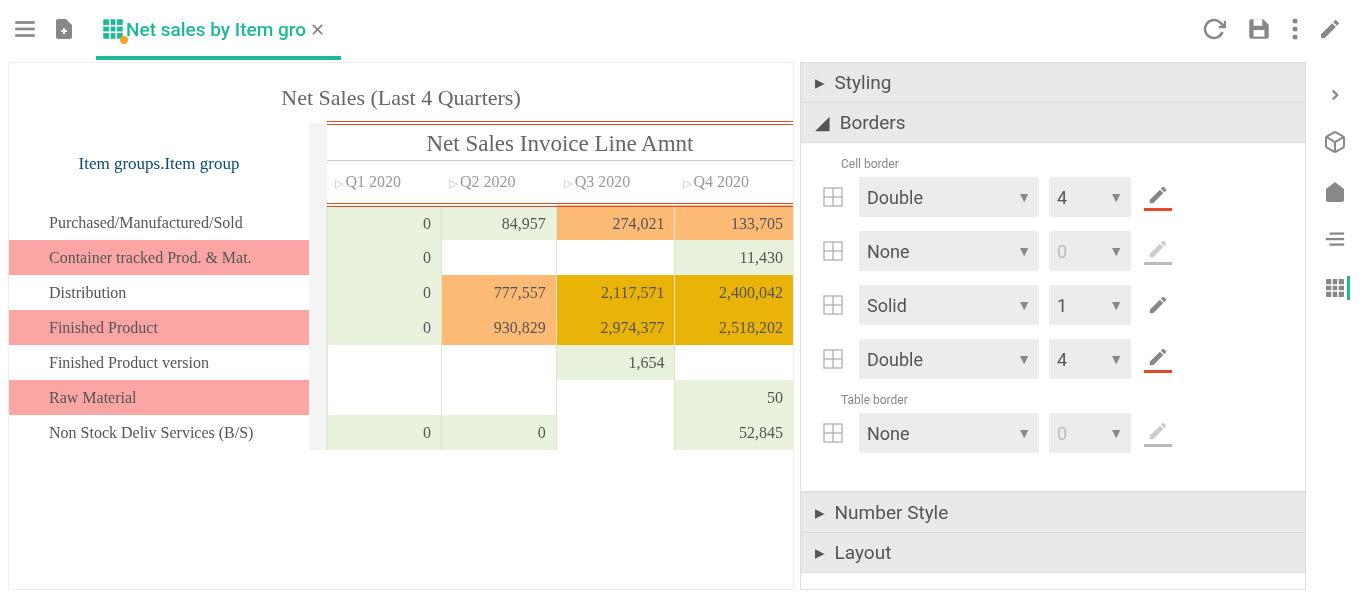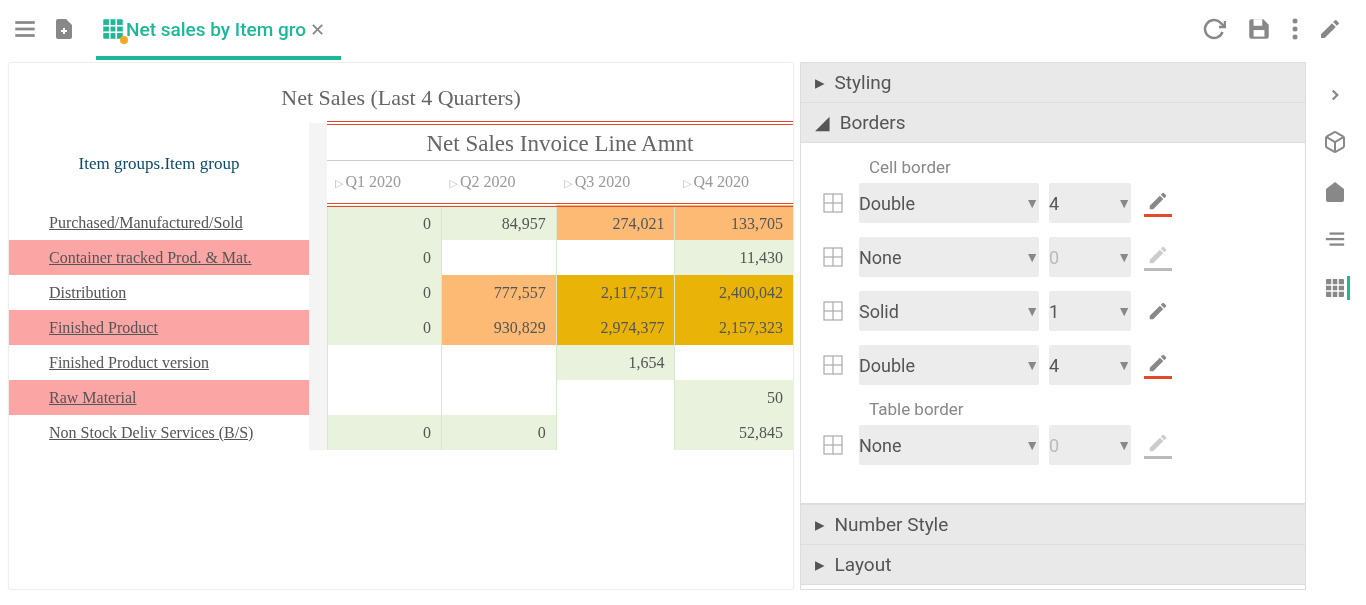--- a/index.html
+++ b/index.html
@@ -12,36 +12,36 @@
   .tab-icon { position: relative; }
   .tab-icon .dot { position: absolute; right: -2px; bottom: -2px; width: 8px; height: 8px; border-radius: 50%; background: #f5a623; }
   .close-x { color: #888; font-size: 18px; cursor: pointer; padding:0 4px;}
   .main { display: flex; height: 540px; padding: 4px 8px 8px 8px; gap: 6px; }
   .canvas { width: 786px; background: #fff; border: 1px solid #eee; border-radius: 3px; box-shadow: 0 0 2px rgba(0,0,0,.05); overflow: hidden; }
   .right-rail { width: 46px; display: flex; flex-direction: column; align-items: center; gap: 26px; padding-top: 24px; }
   .side-panel { flex: 1; display: flex; flex-direction: column; }
   .acc-head { background: #e9e9e9; border: 1px solid #ddd; padding: 8px 14px; font-size: 19px; color: #555; display: flex; align-items: center; gap: 10px; cursor: pointer; }
   .acc-head + .acc-head { border-top: none; }
   .acc-body { border: 1px solid #ddd; border-top: none; padding: 14px 20px 24px 20px; background: #fff; flex: 0 0 auto; }
-  .border-section-label { color:#888; font-size:17px; margin-left:48px; margin-bottom:6px;}
+  .border-section-label { color:#888; font-size:12px; margin-left:20px; margin-bottom:6px;}
   .border-row { display: flex; align-items: center; gap: 10px; margin-bottom: 14px; }
   .border-row .ico { width: 28px; color:#999;}
-  .select { height: 40px; background: #ececec; display: flex; align-items: center; padding: 0 0; color:#555; font-size:18px; cursor:pointer; border-radius:2px;}
+  .select { height: 40px; background: #ececec; display: flex; align-items: center; padding: 0 8px; color:#555; font-size:18px; cursor:pointer; border-radius:2px;}
   .select.wide { width: 180px; justify-content: space-between; }
   .select.small { width: 82px; justify-content: space-between; }
   .chev { color:#888; font-size:14px;}
   .pencil-col { width:34px; display:flex; flex-direction:column; align-items:center; gap:2px;}
   .underline { width:28px; height:3px;}
   .underline.red { background:#e34a2b;}
   .underline.grey { background:#bbb;}
   .disabled { color:#bbb !important; cursor:default;}
   
   .tbl-title { text-align:center; font-size:22px; color:#666; font-family: "Times New Roman", serif; padding:22px 0 10px;}
   .tbl { width:100%; border-collapse:collapse; font-size:16px; color:#555; font-family:"Times New Roman", serif;}
-  .rowhead { width:300px; text-align:left; padding:6px 18px 6px 40px;text-decoration:underline;}
+  .rowhead { width:300px; text-align:left; padding:6px 18px 6px 40px;}
   .colgrp-head { text-align:center; font-size:23px; color:#666; padding:6px 0 3px; border-top:4px double #e34a2b; border-bottom:1px solid #ccc;}
   .quarter-head { text-align:left; padding:12px 8px; color:#999; border-bottom:4px double #e34a2b; font-size:16px;}
   .quarter-head .tri { color:#bbb; font-size:11px; margin-right:2px;}
   .axis-label { text-align:center; color:#0c4a6e; font-size:17px; padding:20px 0;}
   .spacer-col { width:18px; background:#f4f4f4;}
   td.val { text-align:right; padding:6px 10px; border-left:1px solid #d8e8d0;}
   tr.dr td.val { height:35px;}
   tr.alt .rowhead { background:#fca5a5;}
   .lvl1 { background:#e9f2dc;}
   .lvl2 { background:#fdba74;}
@@ -153,21 +153,21 @@
             <td class="val lvl2">777,557</td>
             <td class="val lvl3">2,117,571</td>
             <td class="val lvl3">2,400,042</td>
           </tr>
           <tr class="dr alt">
             <td class="rowhead">Finished Product</td>
             <td class="spacer-col"></td>
             <td class="val lvl1">0</td>
             <td class="val lvl2">930,829</td>
             <td class="val lvl3">2,974,377</td>
-            <td class="val lvl3">2,157,323</td>
+            <td class="val lvl3">2,518,202</td>
           </tr>
           <tr class="dr">
             <td class="rowhead">Finished Product version</td>
             <td class="spacer-col"></td>
             <td class="val "></td>
             <td class="val "></td>
             <td class="val lvl1">1,654</td>
             <td class="val "></td>
           </tr>
           <tr class="dr alt">

